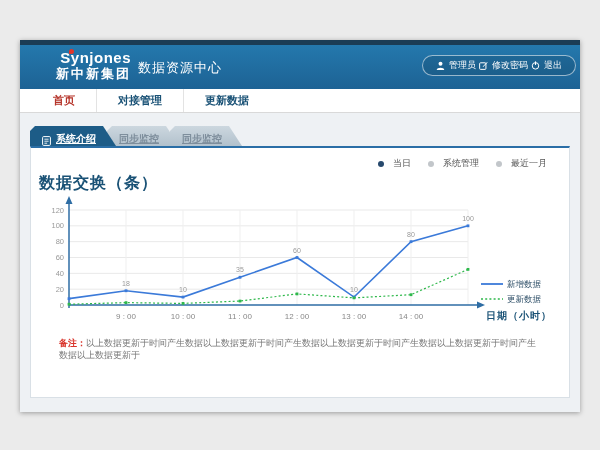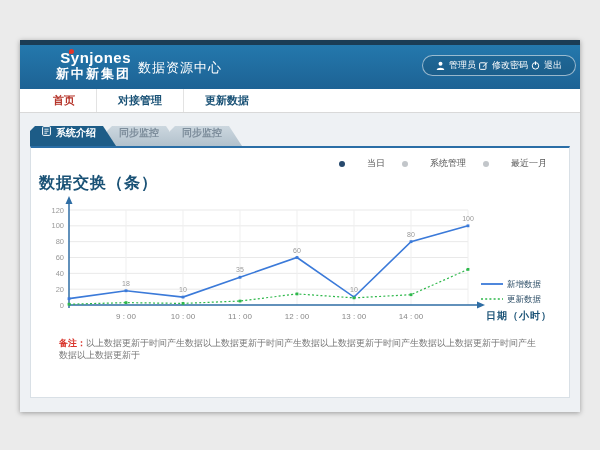--- a/index.html
+++ b/index.html
@@ -39,38 +39,38 @@
     display:flex; align-items:stretch; padding-left:12px;
   }
   .nav-item {
     display:flex; align-items:center; padding:0 21px;
     font-size:11px; font-weight:bold; color:#1a5276; cursor:pointer;
   }
   .nav-item + .nav-item { border-left:1px solid #e3e3e3; }
   .nav-item.active { color:#b5342a; }
   .tabs { margin:13px 10px 0; display:flex; align-items:flex-end; height:20px; }
   .tab {
-    height:20px; display:flex; align-items:flex-start; gap:5px;
+    height:20px; display:flex; align-items:flex-end; gap:5px;
     padding:0 20px 0 12px; font-size:10px; font-weight:bold; cursor:pointer;
     clip-path:polygon(0 100%, 0 5px, 5px 0, calc(100% - 13px) 0, 100% 100%);
-    margin-right:-9px; position:relative;
+    margin-right:-9px; position:relative;text-decoration:underline;
   }
   .tab.active { background:#1d5c87; color:#fff; z-index:3; }
   .tab.inactive { background:linear-gradient(#ccd7df,#b2c1cc); color:#7e8e9c; }
   .tab.inactive.t1 { z-index:2; }
   .tab.inactive.t2 { z-index:1; }
   .panel {
     margin:0 10px; height:252px; background:#fff;
     border:1px solid #d9e0e6; border-top:2px solid #2a6ea6; position:relative;
   }
   .time-filters {
     position:absolute; top:9px; right:22px; display:flex; gap:17px;
     align-items:center; font-size:9px; color:#555;
   }
-  .time-filter { display:flex; align-items:center; gap:22px; cursor:pointer; }
+  .time-filter { display:flex; align-items:center; gap:9px; cursor:pointer; }
   .radio-dot { width:6px; height:6px; border-radius:50%; background:#c2c6ca; }
   .time-filter.selected .radio-dot { background:#27496d; }
   .y-axis-title {
     position:absolute; left:8px; top:25px; font-size:16px; font-weight:bold;
     color:#1a5276; letter-spacing:1px;
   }
   #chart { position:absolute; left:0; top:40px; width:540px; height:140px; }
   .note { position:absolute; left:28px; top:190px; width:478px; font-size:9px; color:#777; line-height:1.3; }
   .note-prefix { color:#d9342b; font-weight:bold; }
 </style>

